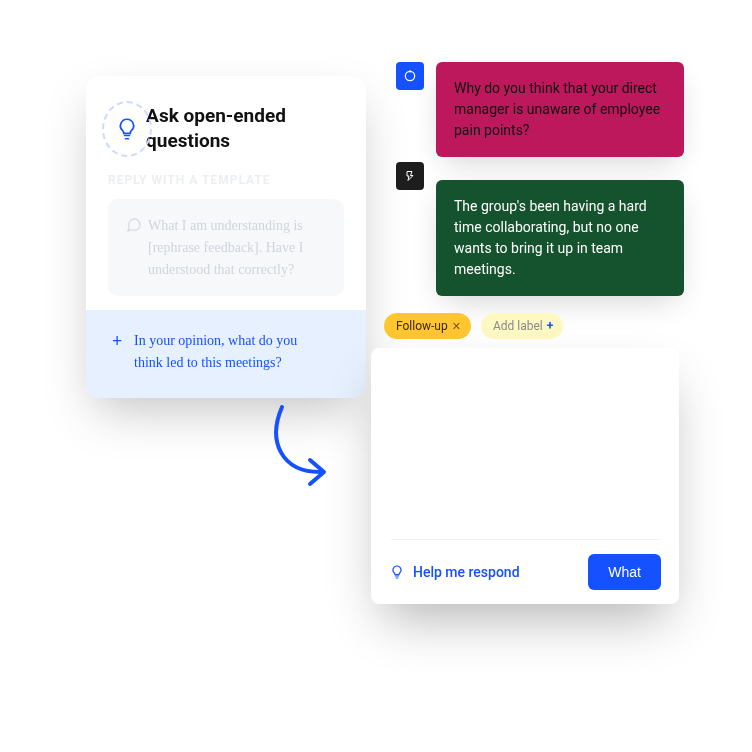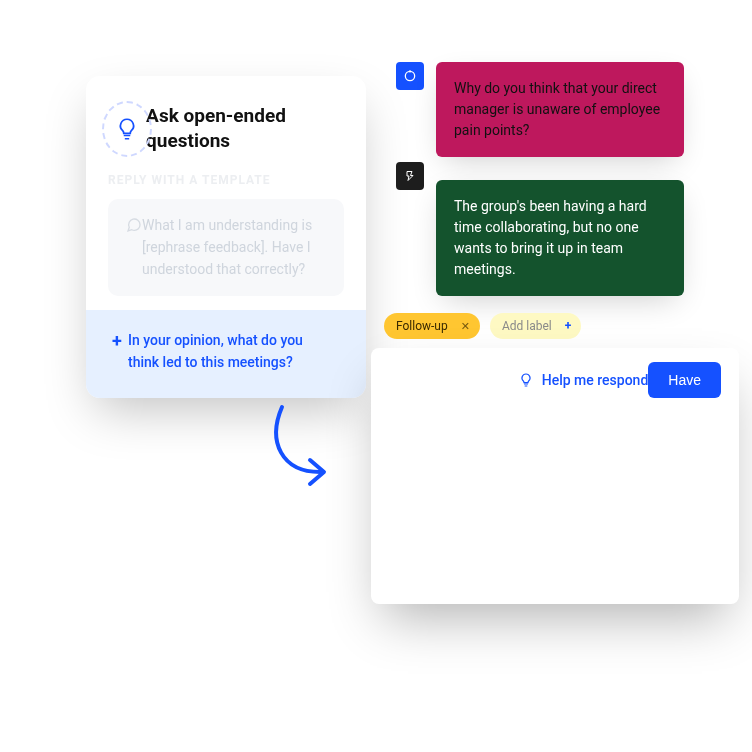--- a/index.html
+++ b/index.html
@@ -52,22 +52,23 @@
     font-weight: 700;
     letter-spacing: 1px;
     color: #eceef1;
     margin-bottom: 12px;
   }
   .template {
     background: #f7f8fa;
     border-radius: 10px;
     padding: 16px 18px;
     display: flex;
-    gap: 0;
+    gap: 6px;
     margin-bottom: 14px;
+    font-family: Liberation Serif, serif;
   }
   .template .icon {
     color: #d6dbe2;
     flex: 0 0 16px;
     margin-top: 2px;
   }
   .template .text {
     font-size: 14px;
     line-height: 1.55;
     color: #cfd5dd;
@@ -113,39 +114,39 @@
     display: flex;
     gap: 10px;
   }
   .chip {
     height: 26px;
     border-radius: 13px;
     padding: 0 10px 0 12px;
     font-size: 12px;
     display: flex;
     align-items: center;
-    gap: 13px;
+    gap: 4px;
   }
   .chip .x { font-size: 11px; opacity:.7; }
   .chip.yellow { background:#ffc631; color:#3a2a00; }
   .chip.dark   { background:#fef9c3; color:#8a8a8a; }
   .chip.dark .plus { color:#1551ff; font-weight:700; }
 
   
   .reply-box {
     position: absolute;
     left: 371px;
     top: 348px;
-    width: 368px;
+    width: 308px;
     height: 256px;
     background: #fff;
     border-radius: 8px;
     box-shadow: 0 25px 50px -12px rgba(0,0,0,0.3);
     display: flex;
-    flex-direction: row;
+    flex-direction: column;
   }
   .reply-body { flex: 1; }
   .reply-divider { height:1px; background:#eef0f3; margin: 0 20px; }
   .reply-footer {
     height: 64px;
     display: flex;
     align-items: center;
     justify-content: space-between;
     padding: 0 18px;
   }
@@ -231,20 +232,20 @@
   <div class="reply-body"></div>
   <div class="reply-divider"></div>
   <div class="reply-footer">
     <div class="help">
       <svg width="16" height="16" viewBox="0 0 24 24" fill="none" stroke="#1551ff" stroke-width="1.8">
         <path d="M9 18h6M10 21h4"></path>
         <path d="M12 3a6 6 0 0 0-4 10.5c.8.8 1 1.5 1 2.5h6c0-1 .2-1.7 1-2.5A6 6 0 0 0 12 3z"></path>
       </svg>
       <span>Help me respond</span>
     </div>
-    <button class="reply-btn">Have</button>
+    <button class="reply-btn">What</button>
   </div>
 </div>
 
 <svg class="arrow" viewBox="0 0 100 100">
   <path d="M30 5 C 15 40, 30 70, 68 70" fill="none" stroke="#1551ff" stroke-width="4" stroke-linecap="round"></path>
   <path d="M58 58 L72 70 L58 82" fill="none" stroke="#1551ff" stroke-width="4" stroke-linecap="round" stroke-linejoin="round"></path>
 </svg>
 
 </body></html>

